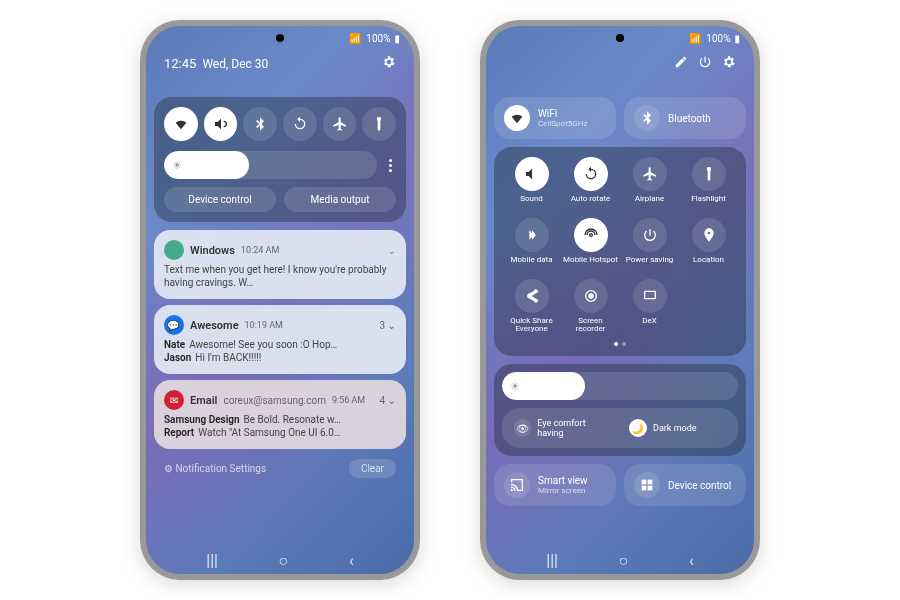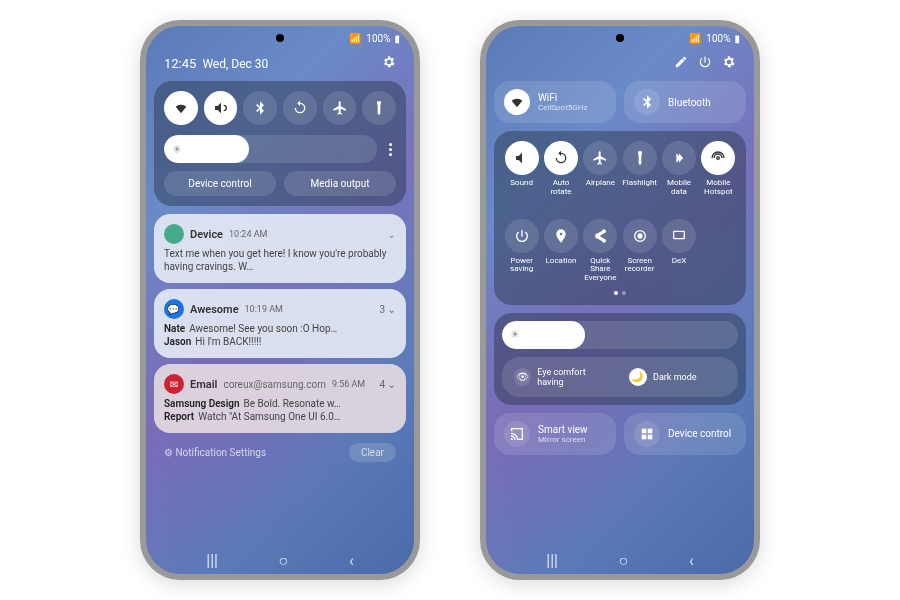--- a/index.html
+++ b/index.html
@@ -3,21 +3,21 @@
 <meta charset="utf-8">
 <style>
 *{margin:0;padding:0;box-sizing:border-box;font-family:-apple-system,BlinkMacSystemFont,"Segoe UI",Roboto,sans-serif}
 body{width:900px;height:600px;background:#fff;display:flex;justify-content:center;align-items:center;gap:60px}
 .phone{width:280px;height:560px;border-radius:40px;background:#999;padding:6px;box-shadow:0 4px 20px rgba(0,0,0,0.15)}
 .screen{width:100%;height:100%;border-radius:34px;overflow:hidden;position:relative;background:linear-gradient(135deg,#5a7bb8 0%,#6a8ac8 25%,#7a6fb8 50%,#5a7bb8 75%,#4a6ba8 100%)}
 .screen::before{content:"";position:absolute;inset:0;background:radial-gradient(circle at 30% 70%,rgba(120,100,180,0.4) 0%,transparent 40%),radial-gradient(circle at 70% 40%,rgba(100,140,200,0.3) 0%,transparent 50%)}
 .camera{position:absolute;top:8px;left:50%;transform:translateX(-50%);width:8px;height:8px;background:#000;border-radius:50%;z-index:100}
 .status-bar{position:absolute;top:0;left:0;right:0;height:24px;display:flex;justify-content:flex-end;align-items:center;padding:0 14px;gap:4px;color:#fff;font-size:10px;z-index:10}
 .content{position:absolute;inset:0;padding:28px 8px 20px;color:#fff;z-index:5;display:flex;flex-direction:column}
-.header-row{display:flex;justify-content:space-between;align-items:center;padding:0 10px;margin-bottom:8px}
+.header-row{display:flex;justify-content:space-between;align-items:center;padding:0 10px;margin-bottom:24px}
 .datetime{font-size:12px;display:flex;align-items:baseline;gap:6px}
 .datetime .time{font-size:13px}
 .header-icons{display:flex;gap:10px;align-items:center}
 .panel{background:rgba(40,50,70,0.45);border-radius:18px;padding:10px;margin-bottom:8px;backdrop-filter:blur(10px)}
 .toggle-row{display:flex;gap:6px;justify-content:space-between}
 .toggle{width:34px;height:34px;border-radius:50%;display:flex;align-items:center;justify-content:center;font-size:14px}
 .toggle.on{background:#fff;color:#333}
 .toggle.off{background:rgba(255,255,255,0.12);color:#fff}
 .brightness-row{display:flex;align-items:center;gap:8px;margin-top:10px}
 .brightness-slider{flex:1;height:28px;background:rgba(255,255,255,0.12);border-radius:14px;position:relative;overflow:hidden}
@@ -46,21 +46,21 @@
 .nav-btn{color:rgba(255,255,255,0.8);font-size:16px}
 
 .tile-row{display:flex;gap:8px}
 .tile{flex:1;background:rgba(255,255,255,0.12);border-radius:16px;padding:8px 10px;display:flex;align-items:center;gap:8px}
 .tile-icon{width:26px;height:26px;border-radius:50%;display:flex;align-items:center;justify-content:center;flex-shrink:0;font-size:12px}
 .tile-icon.on{background:#fff;color:#333}
 .tile-icon.off{background:rgba(255,255,255,0.12);color:#fff}
 .tile-text{display:flex;flex-direction:column}
 .tile-label{font-size:10px}
 .tile-sub{font-size:8px;opacity:0.7}
-.grid{display:grid;grid-template-columns:repeat(6,1fr);gap:22px 4px}
+.grid{display:grid;grid-template-columns:repeat(4,1fr);gap:14px 4px}
 .grid-item{display:flex;flex-direction:column;align-items:center;gap:4px}
 .grid-label{font-size:8px;text-align:center;line-height:1.1}
 .pager{display:flex;justify-content:center;gap:4px;margin-top:8px}
 .pager span{width:4px;height:4px;border-radius:50%;background:rgba(255,255,255,0.4)}
 .pager span.active{background:#fff}
 .toggle-bar{display:flex;background:rgba(255,255,255,0.12);border-radius:18px;padding:6px;gap:6px;align-items:center}
 .toggle-seg{flex:1;display:flex;align-items:center;gap:6px;padding:4px 6px;border-radius:14px;font-size:9px}
 .toggle-seg .tsicon{width:18px;height:18px;border-radius:50%;display:flex;align-items:center;justify-content:center;font-size:10px}
 .toggle-seg .tsicon.off{background:rgba(255,255,255,0.12)}
 .toggle-seg .tsicon.on{background:#fff;color:#333}
@@ -138,21 +138,21 @@
   </div>
   <div class="chip-row">
     <div class="chip">Device control</div>
     <div class="chip">Media output</div>
   </div>
 </div>
 
 <div class="notif">
   <div class="notif-head">
     <div class="notif-avatar"></div>
-    <span class="notif-title">Device</span>
+    <span class="notif-title">Windows</span>
     <span class="notif-time">10:24 AM</span>
     <span class="notif-chevron">⌄</span>
   </div>
   <div class="notif-body">Text me when you get here! I know you're probably having cravings. W…</div>
 </div>
 
 <div class="notif">
   <div class="notif-head">
     <div class="notif-icon msg">💬</div>
     <span class="notif-title">Awesome</span>

